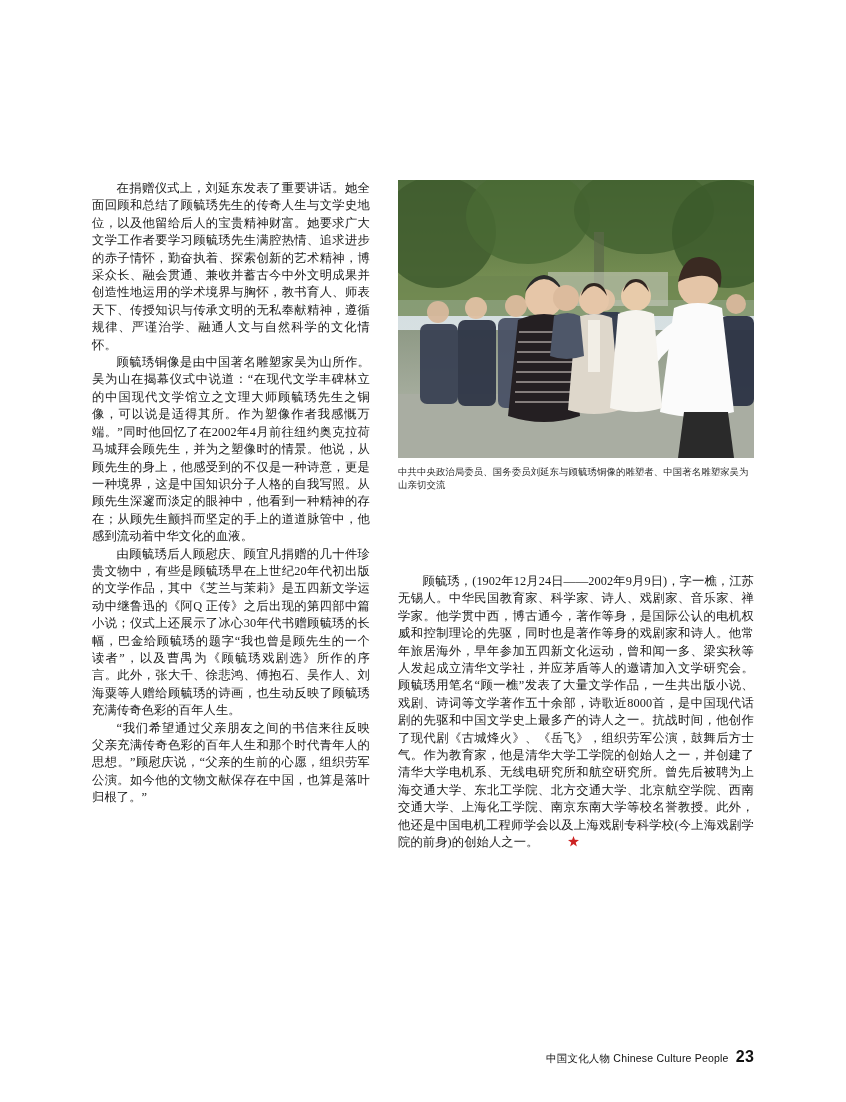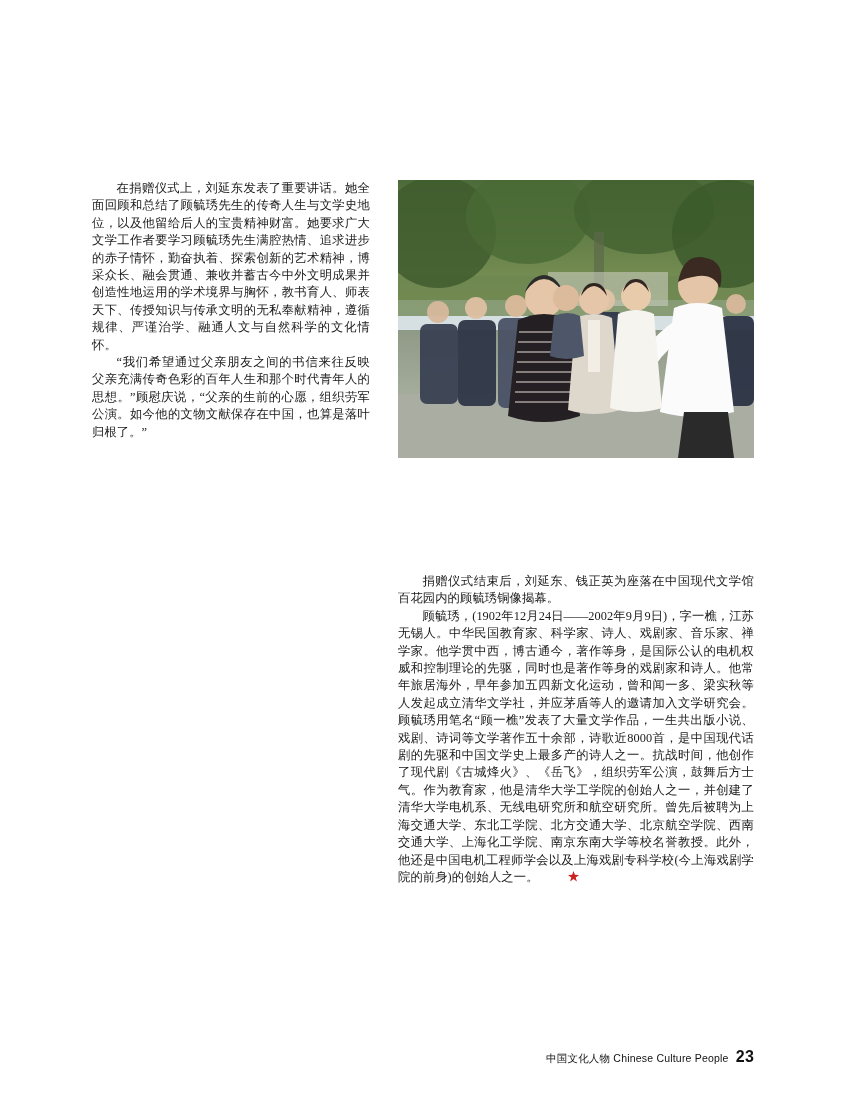--- a/index.html
+++ b/index.html
@@ -95,20 +95,22 @@
     color: #cc2222;
   }
 </style>
 </head>
 <body>
 
 <div class="page">
 
   <div class="col-left">
     <p class="para">在捐赠仪式上，刘延东发表了重要讲话。她全面回顾和总结了顾毓琇先生的传奇人生与文学史地位，以及他留给后人的宝贵精神财富。她要求广大文学工作者要学习顾毓琇先生满腔热情、追求进步的赤子情怀，勤奋执着、探索创新的艺术精神，博采众长、融会贯通、兼收并蓄古今中外文明成果并创造性地运用的学术境界与胸怀，教书育人、师表天下、传授知识与传承文明的无私奉献精神，遵循规律、严谨治学、融通人文与自然科学的文化情怀。</p>
+    <p class="para">顾毓琇铜像是由中国著名雕塑家吴为山所作。吴为山在揭幕仪式中说道：“在现代文学丰碑林立的中国现代文学馆立之文理大师顾毓琇先生之铜像，可以说是适得其所。作为塑像作者我感慨万端。”同时他回忆了在2002年4月前往纽约奥克拉荷马城拜会顾先生，并为之塑像时的情景。他说，从顾先生的身上，他感受到的不仅是一种诗意，更是一种境界，这是中国知识分子人格的自我写照。从顾先生深邃而淡定的眼神中，他看到一种精神的存在；从顾先生颤抖而坚定的手上的道道脉管中，他感到流动着中华文化的血液。</p>
+    <p class="para">由顾毓琇后人顾慰庆、顾宜凡捐赠的几十件珍贵文物中，有些是顾毓琇早在上世纪20年代初出版的文学作品，其中《芝兰与茉莉》是五四新文学运动中继鲁迅的《阿Q 正传》之后出现的第四部中篇小说；仪式上还展示了冰心30年代书赠顾毓琇的长幅，巴金给顾毓琇的题字“我也曾是顾先生的一个读者”，以及曹禺为《顾毓琇戏剧选》所作的序言。此外，张大千、徐悲鸿、傅抱石、吴作人、刘海粟等人赠给顾毓琇的诗画，也生动反映了顾毓琇充满传奇色彩的百年人生。</p>
     <p class="para">“我们希望通过父亲朋友之间的书信来往反映父亲充满传奇色彩的百年人生和那个时代青年人的思想。”顾慰庆说，“父亲的生前的心愿，组织劳军公演。如今他的文物文献保存在中国，也算是落叶归根了。”</p>
   </div>
 
   <div class="photo-wrap">
     <div class="photo">
       <svg width="356" height="278" viewBox="0 0 356 278">
         <defs>
           <linearGradient id="sky" x1="0" y1="0" x2="0" y2="1">
             <stop offset="0%" stop-color="#c9d6df"></stop>
             <stop offset="100%" stop-color="#e2e8e4"></stop>
@@ -192,24 +194,24 @@
           <path d="M225 112 q13 -20 26 0 q-3 -13 -13 -13 q-10 0 -13 13z" fill="#312621"></path>
           <path d="M220 134 q18 -8 36 0 l8 94 q-26 8 -52 0z" fill="#f6f4ef"></path>
         </g>
 
         <g>
           <circle cx="168" cy="118" r="13" fill="#dcbb9d"></circle>
           <path d="M156 136 q14 -6 26 0 l4 40 q-18 6 -34 0z" fill="#4e5769"></path>
         </g>
       </svg>
     </div>
+    <div class="caption">中共中央政治局委员、国务委员刘延东与顾毓琇铜像的雕塑者、中国著名雕塑家吴为山亲切交流</div>
   </div>
 
   <div class="right-text">
-    <p class="para">捐赠仪式结束后，刘延东、钱正英为座落在中国现代文学馆百花园内的顾毓琇铜像揭幕。</p>
     <p class="para">
       <span>顾毓琇，(1902年12月24日——2002年9月9日)，字一樵，江苏无锡人。中华民国教育家、科学家、诗人、戏剧家、音乐家、禅学家。他学贯中西，博古通今，著作等身，是国际公认的电机权威和控制理论的先驱，同时也是著作等身的戏剧家和诗人。他常年旅居海外，早年参加五四新文化运动，曾和闻一多、梁实秋等人发起成立清华文学社，并应茅盾等人的邀请加入文学研究会。顾毓琇用笔名“顾一樵”发表了大量文学作品，一生共出版小说、戏剧、诗词等文学著作五十余部，诗歌近8000首，是中国现代话剧的先驱和中国文学史上最多产的诗人之一。抗战时间，他创作了现代剧《古城烽火》、《岳飞》，组织劳军公演，鼓舞后方士气。作为教育家，他是清华大学工学院的创始人之一，并创建了清华大学电机系、无线电研究所和航空研究所。曾先后被聘为上海交通大学、东北工学院、北方交通大学、北京航空学院、西南交通大学、上海化工学院、南京东南大学等校名誉教授。此外，他还是中国电机工程师学会以及上海戏剧专科学校(今上海戏剧学院的前身)的创始人之一。</span><span class="endmark">
         <svg width="11" height="11" viewBox="0 0 12 12">
             <polygon points="6,0 7.5,4.2 12,4.4 8.4,7.1 9.7,11.4 6,8.8 2.3,11.4 3.6,7.1 0,4.4 4.5,4.2" fill="#cc2222"></polygon>
           </svg>
       </span>
     </p>
   </div>
 
   <div class="footer">

